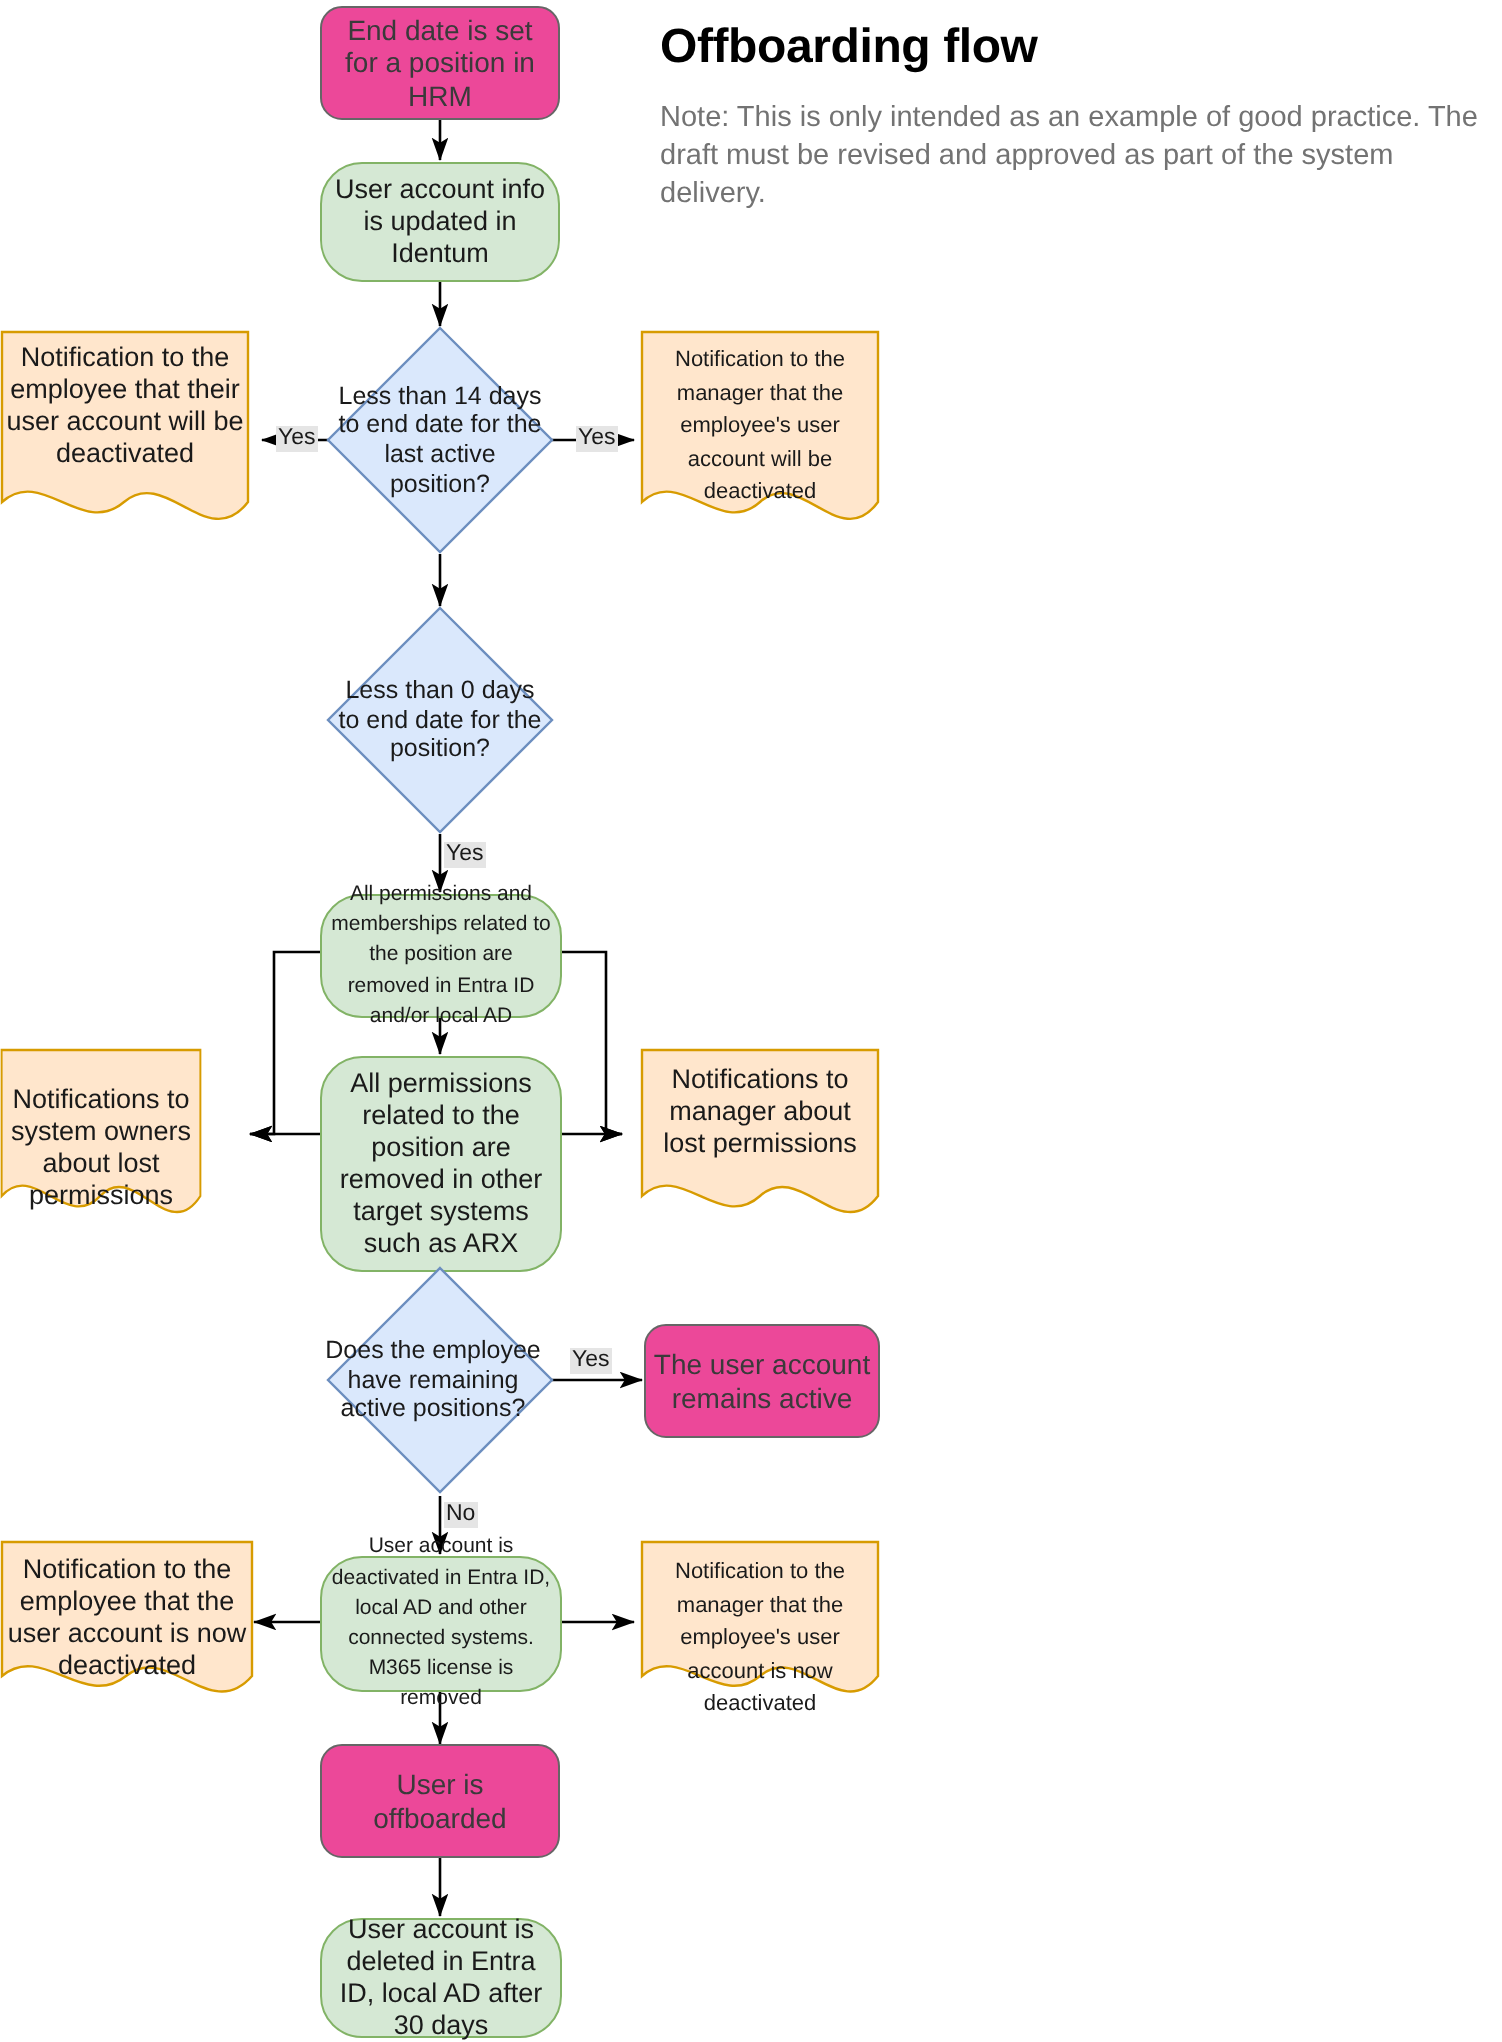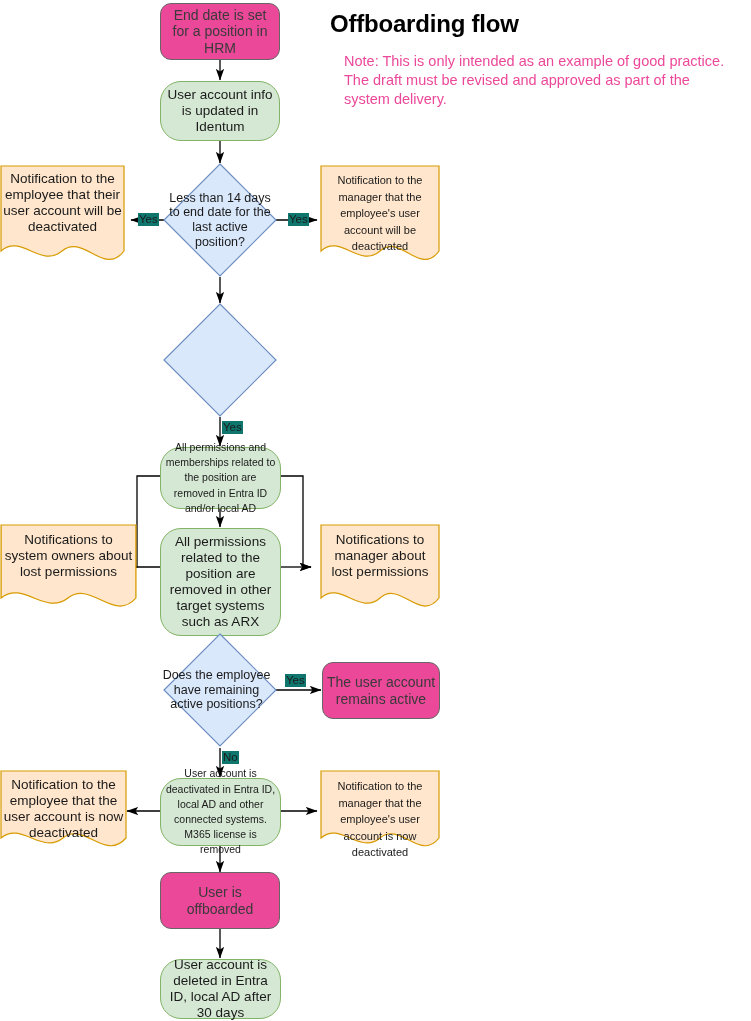--- a/index.html
+++ b/index.html
@@ -101,39 +101,39 @@
   }
   #flow-title {
     font-size: 24px;
     font-weight: bold;
     color: #000000;
     margin: 0 0 12px 0;
     letter-spacing: -0.2px;
   }
   #flow-note {
     font-size: 14.5px;
-    color: #ec4899;
+    color: #737373;
     line-height: 1.32;
-    margin: 14px;
+    margin: 0;
   }
 
   svg#edges {
     position: absolute;
     left: 0; top: 0;
     width: 751px;
     height: 1021px;
     z-index: 1;
     pointer-events: none;
   }
   .edge-label {
     position: absolute;
     font-size: 11.5px;
     color: #1a1a1a;
     z-index: 5;
-    background: #0f766e;
+    background: #e5e5e5;
     padding: 0 1px;
     line-height: 1.1;
   }
 </style>
 </head>
 <body>
 
 <div id="canvas">
 
   <svg id="edges" viewBox="0 0 751 1021">
@@ -208,31 +208,32 @@
     <svg class="note-shape" viewBox="0 0 120 105" preserveAspectRatio="none">
       <path d="M1,1 L119,1 L119,86 C100,112 80,68 60,86 C40,104 20,68 1,86 Z" fill="#ffe6cc" stroke="#d79b00" stroke-width="1.2"></path>
     </svg>
     <span class="txt">Notification to the manager that the employee's user account will be deactivated</span>
   </div>
 
   <div class="node decision" style="left:163px; top:303px; width:114px; height:114px;">
     <svg class="diamond-shape" viewBox="0 0 114 114" preserveAspectRatio="none">
       <polygon points="57,1 113,57 57,113 1,57" fill="#dae8fc" stroke="#6c8ebf" stroke-width="1.2"></polygon>
     </svg>
+    <span class="txt">Less than 0 days to end date for the position?</span>
   </div>
 
   <div class="node process small" style="left:160px; top:447px; width:121px; height:62px;">
     <span class="txt">All permissions and memberships related to the position are removed in Entra ID and/or local AD</span>
   </div>
 
   <div class="node process" style="left:160px; top:528px; width:121px; height:108px;">
     <span class="txt">All permissions related to the position are removed in other target systems such as ARX</span>
   </div>
 
-  <div class="node note" style="left:0px; top:524px; width:137px; height:92px; padding-top:8px;">
+  <div class="node note" style="left:0px; top:524px; width:101px; height:92px; padding-top:8px;align-items:center;">
     <svg class="note-shape" viewBox="0 0 125 92" preserveAspectRatio="none">
       <path d="M1,1 L124,1 L124,74 C104,99 83,56 62,74 C41,92 21,56 1,74 Z" fill="#ffe6cc" stroke="#d79b00" stroke-width="1.2"></path>
     </svg>
     <span class="txt">Notifications to system owners about lost permissions</span>
   </div>
 
   <div class="node note" style="left:320px; top:524px; width:120px; height:92px; padding-top:8px;">
     <svg class="note-shape" viewBox="0 0 120 92" preserveAspectRatio="none">
       <path d="M1,1 L119,1 L119,74 C100,99 80,56 60,74 C40,92 20,56 1,74 Z" fill="#ffe6cc" stroke="#d79b00" stroke-width="1.2"></path>
     </svg>

